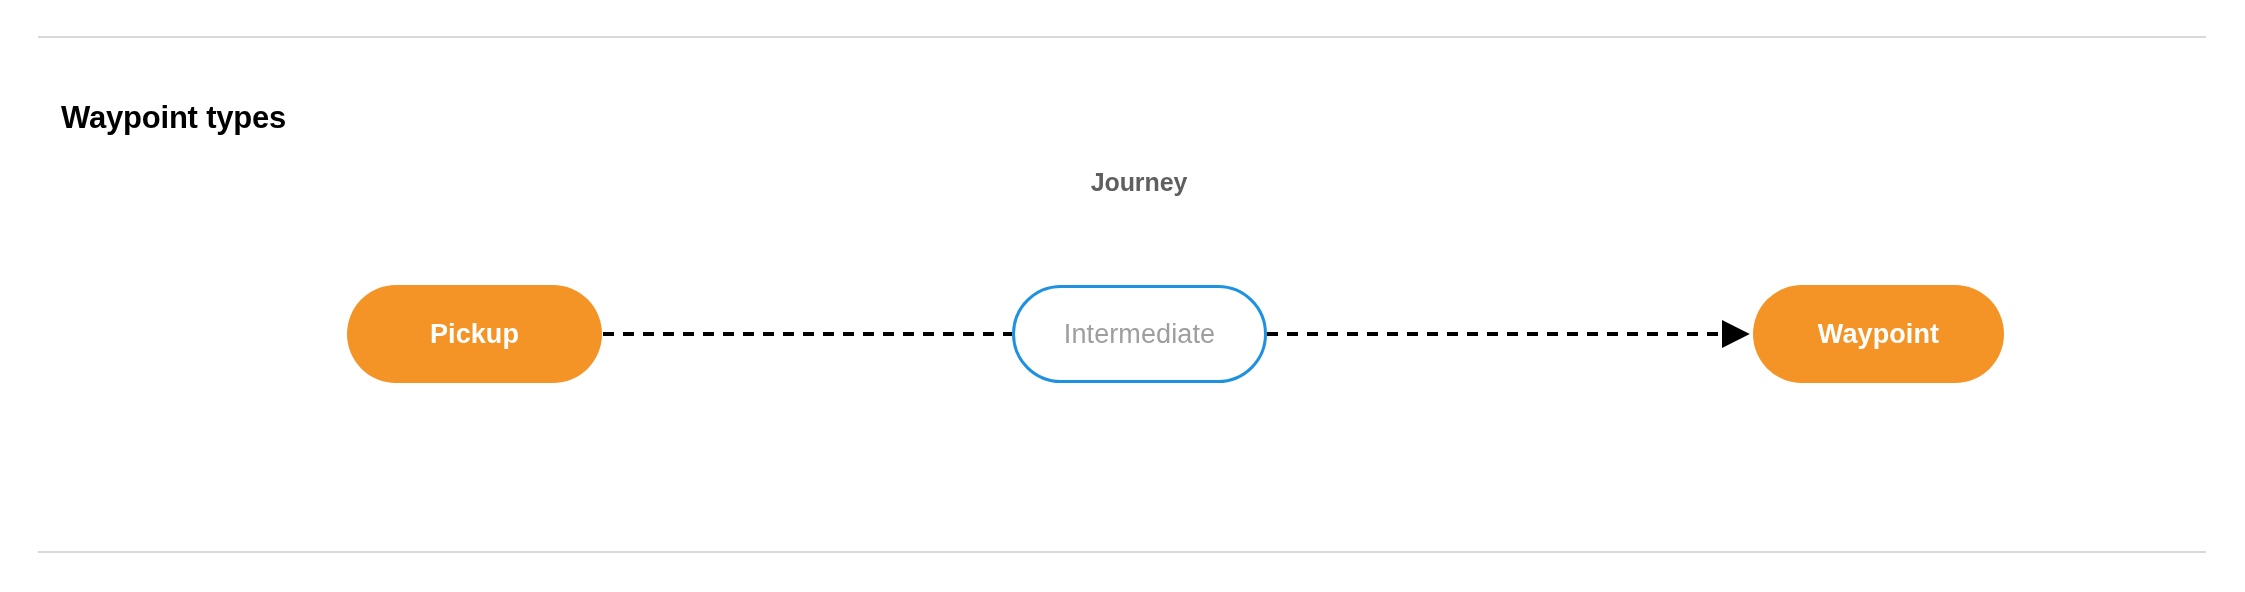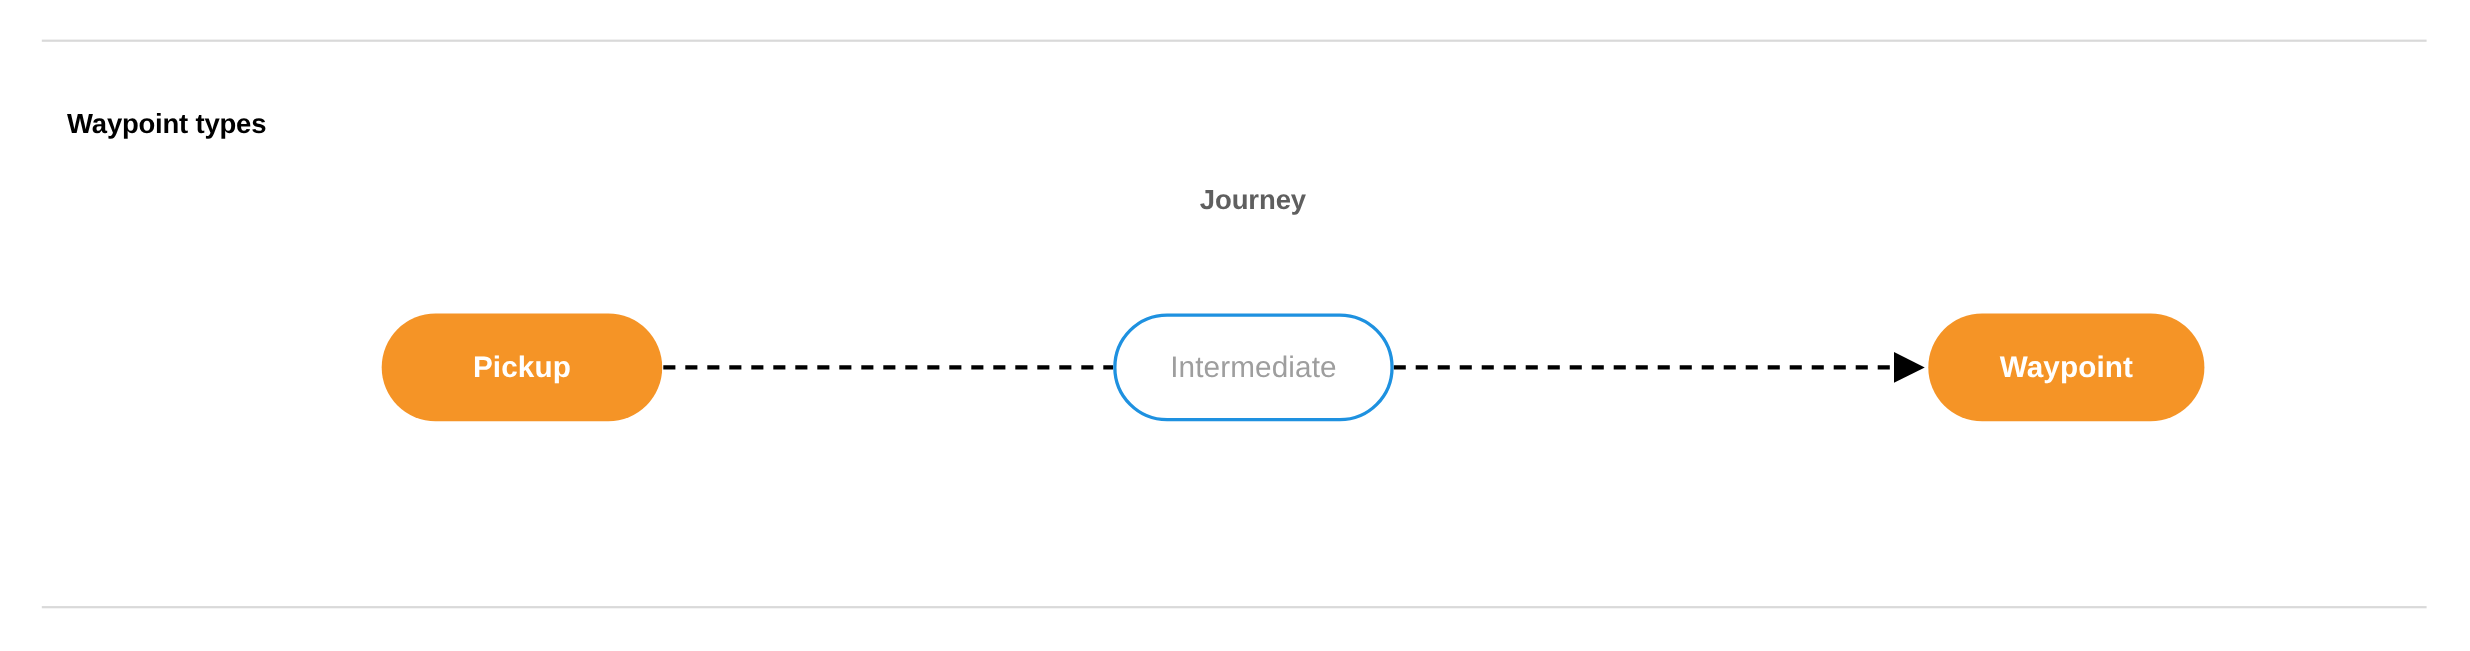--- a/index.html
+++ b/index.html
@@ -32,21 +32,21 @@
     background: #d9d9d9;
   }
   .rule-top    { top: 36px; }
   .rule-bottom { top: 551px; }
 
   
   .section-title {
     position: absolute;
     left: 61px;
     top: 70px;
-    font-size: 25px;
+    font-size: 31px;
     font-weight: bold;
     letter-spacing: -0.2px;
     color: #000000;
     line-height: 44px;
     white-space: nowrap;
   }
 
   
   .diagram {
     position: absolute;

